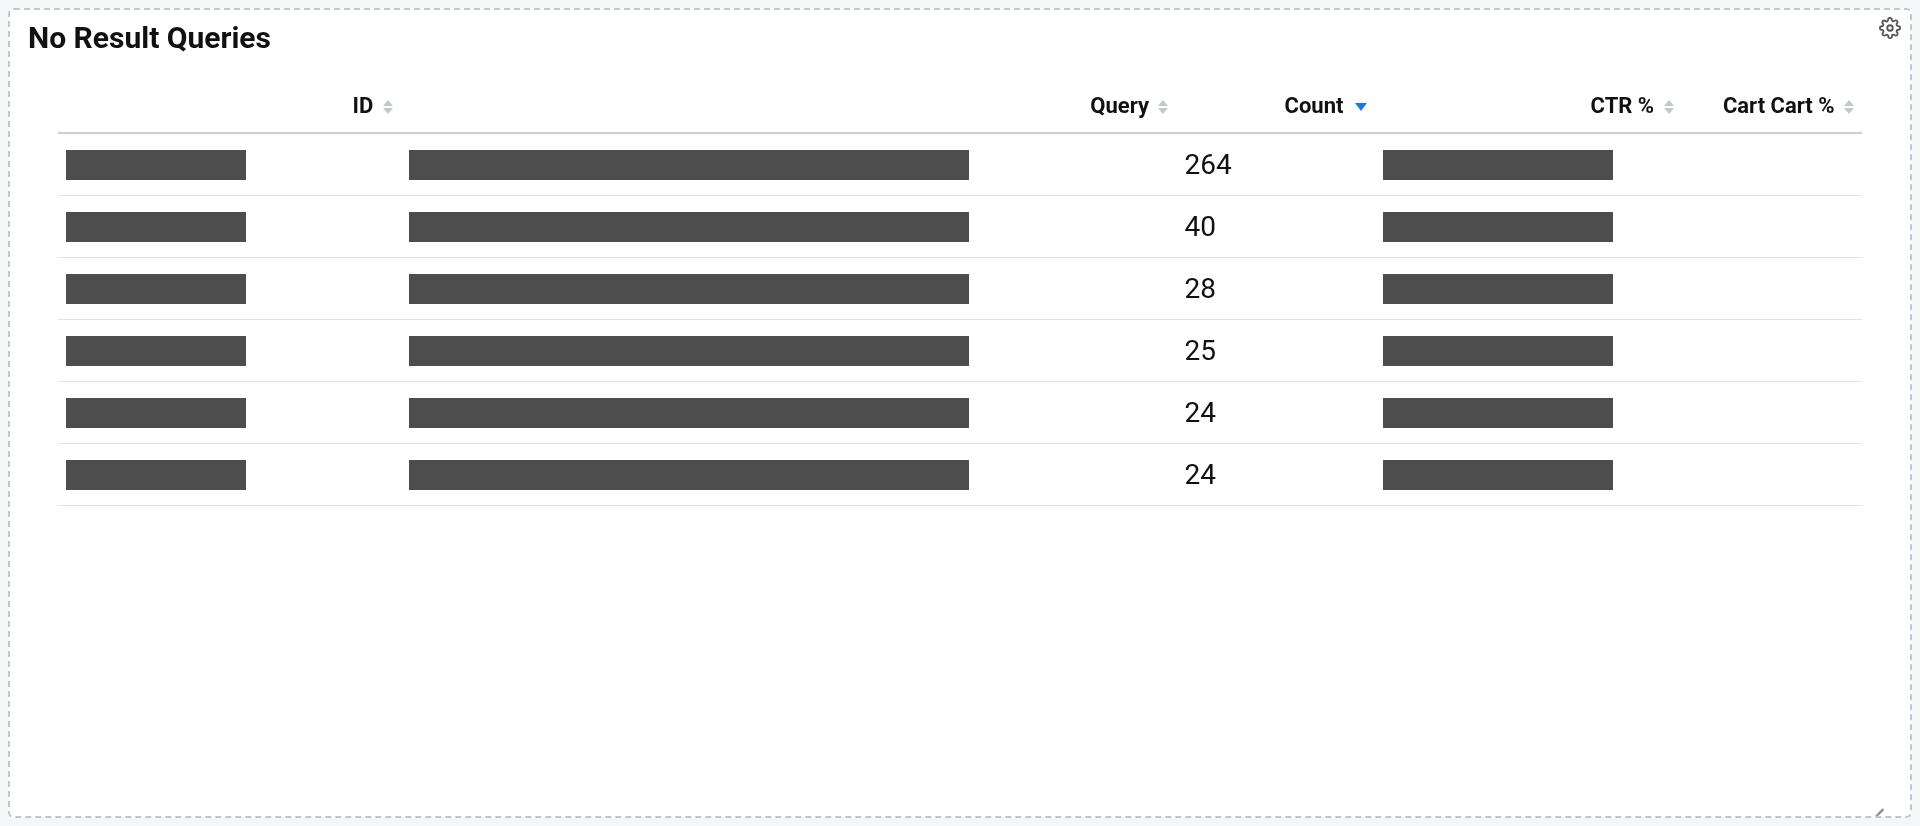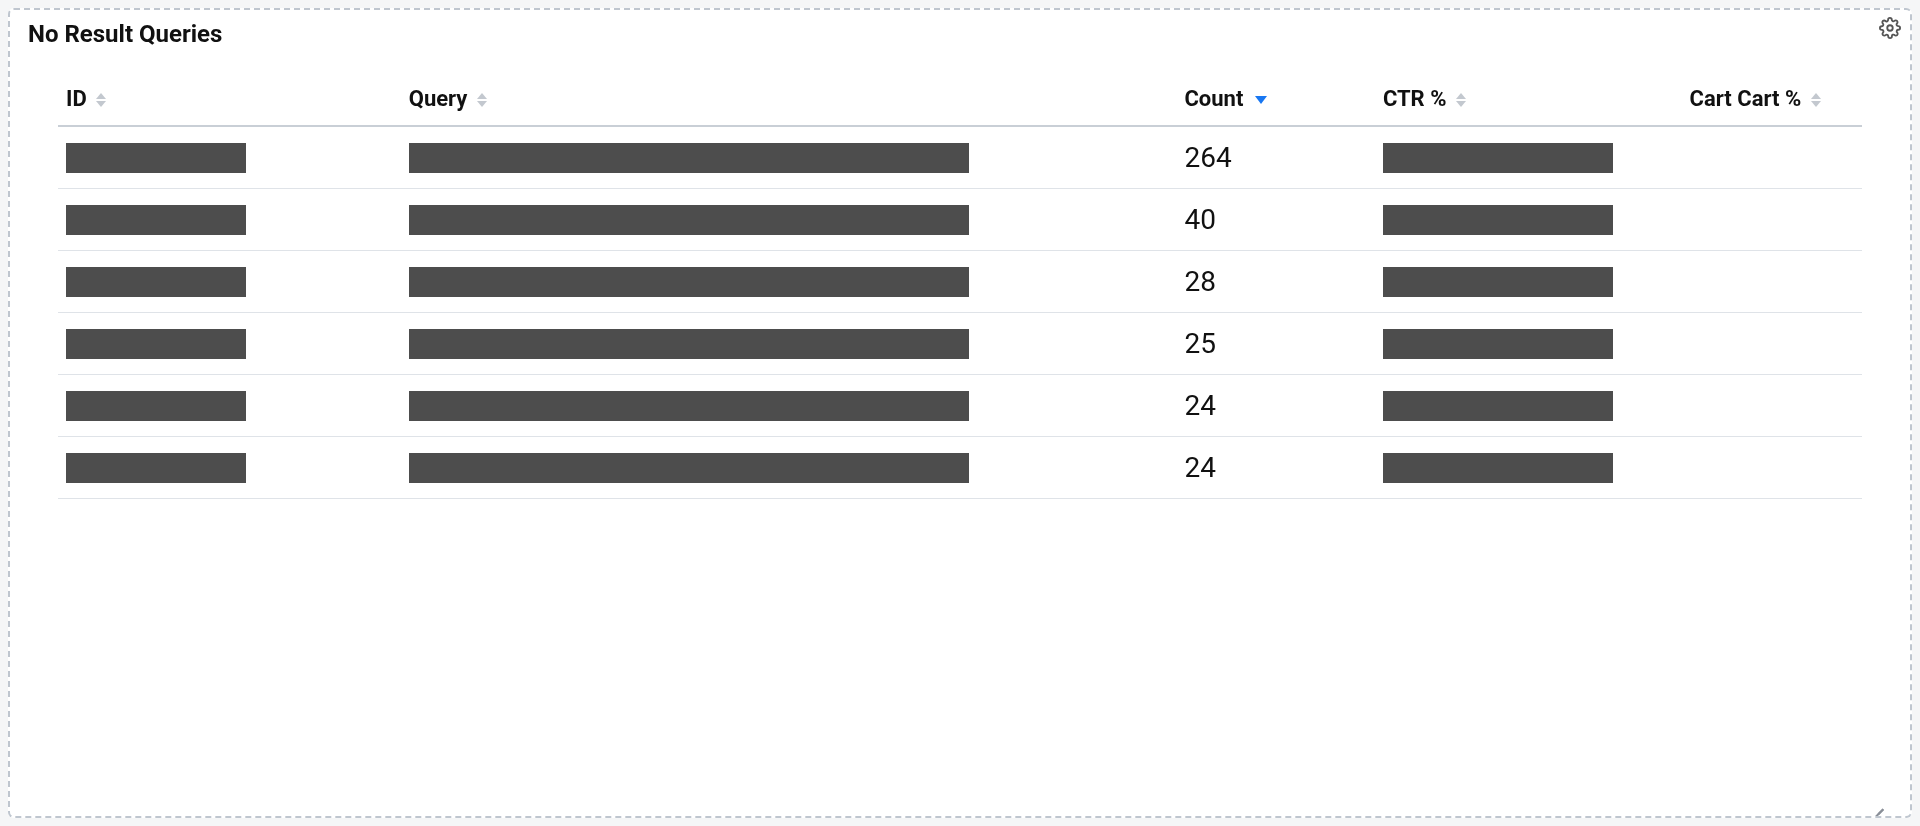--- a/index.html
+++ b/index.html
@@ -22,21 +22,21 @@
       display: flex;
       flex-direction: column;
     }
     .panel-header {
       padding: 10px 18px 4px 18px;
       display: flex;
       align-items: center;
       justify-content: space-between;
     }
     .panel-title {
-      font-size: 24px;
+      font-size: 30px;
       font-weight: 700;
       color: #111;
     }
     .gear-btn {
       position: absolute;
       top: 6px;
       right: 6px;
       width: 28px;
       height: 28px;
       display: flex;
@@ -81,21 +81,21 @@
     }
     .scroll-area::-webkit-scrollbar-button:single-button:vertical:decrement {
       background: #f0f1f2;
     }
     table {
       width: 100%;
       border-collapse: collapse;
       table-layout: fixed;
     }
     thead th {
-      text-align: left;
+      text-align: right;
       font-size: 22px;
       font-weight: 700;
       color: #111;
       padding: 18px 8px 14px 8px;
       border-bottom: 2px solid #c9cfd6;
       white-space: nowrap;
     }
     .col-id    { width: 19%; }
     .col-query { width: 43%; }
     .col-count { width: 11%; }

